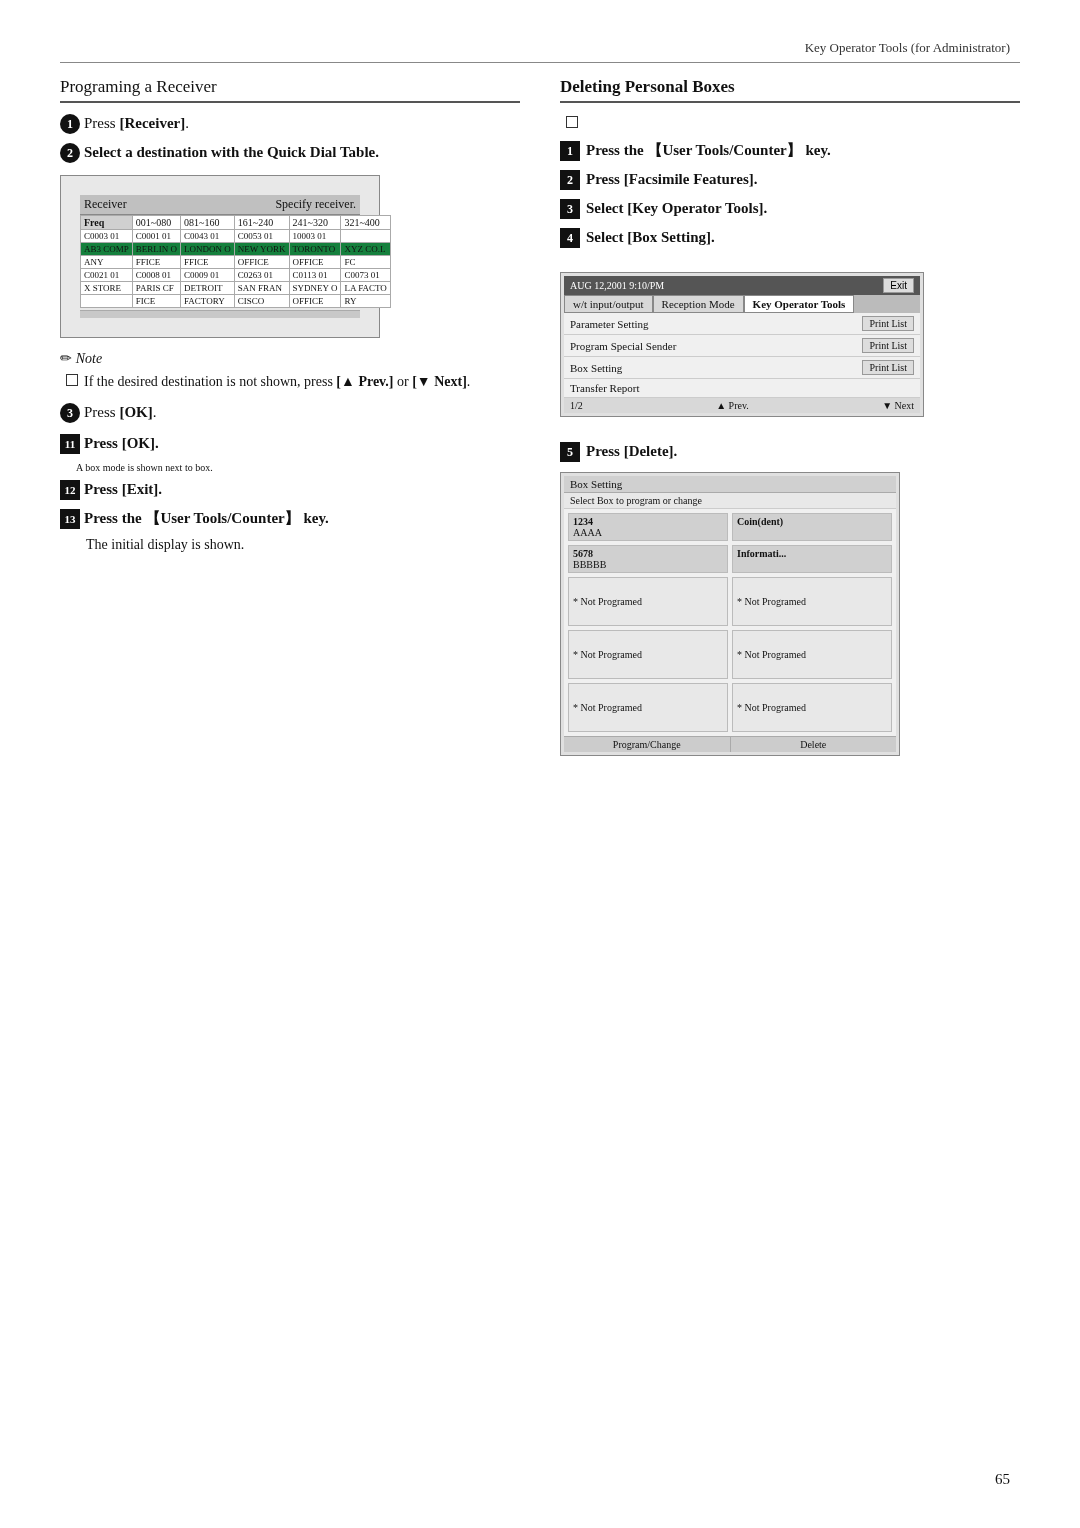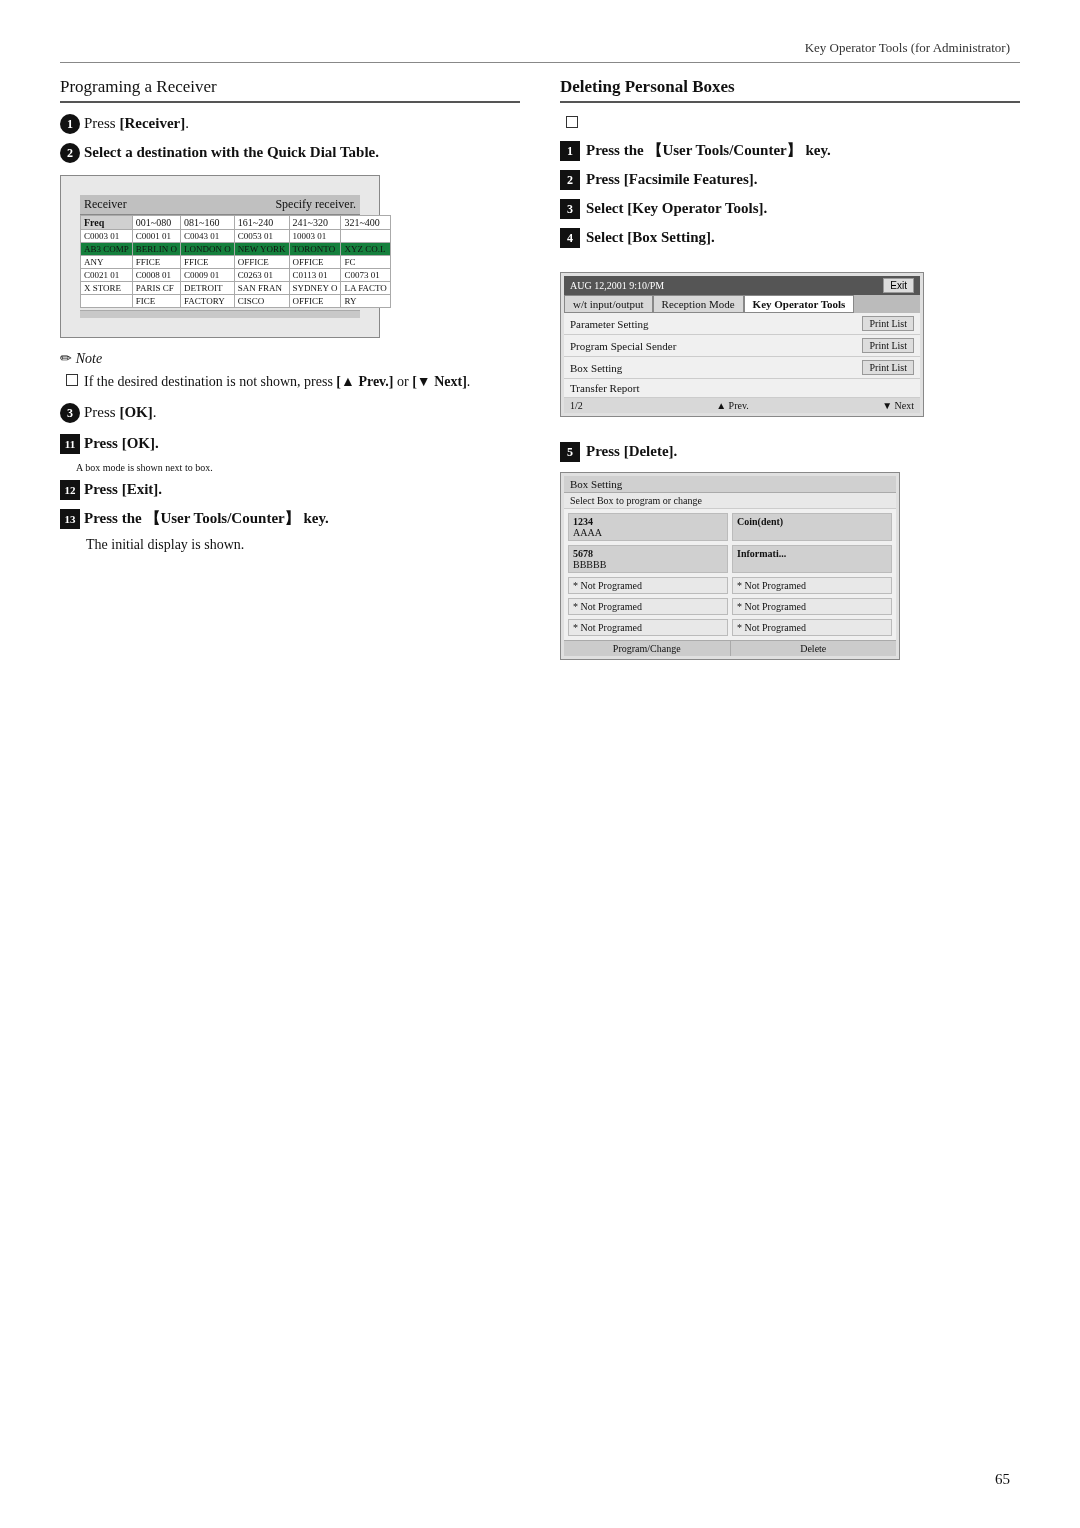--- a/index.html
+++ b/index.html
@@ -302,21 +302,21 @@
       display: grid;
       grid-template-columns: 1fr 1fr;
       gap: 4px;
       padding: 4px;
       background: #f0f0f0;
     }
 
     .box-cell {
       background: #e8e8e8;
       border: 1px solid #bbb;
-      padding: 2px 4px;
+      padding: 18px 4px;
       font-size: 10px;
     }
 
     .box-cell-header {
       background: #d0d0d0;
       border: 1px solid #bbb;
       padding: 2px 4px;
       font-size: 10px;
       font-weight: bold;
     }

